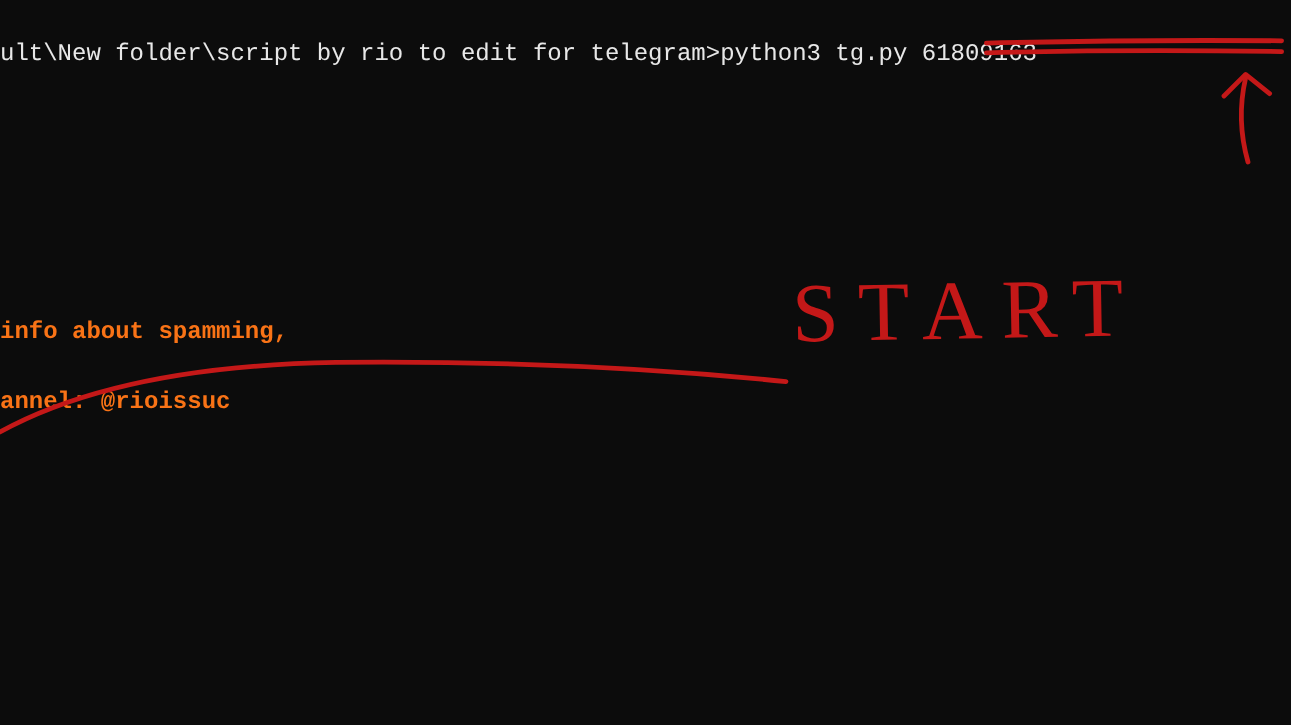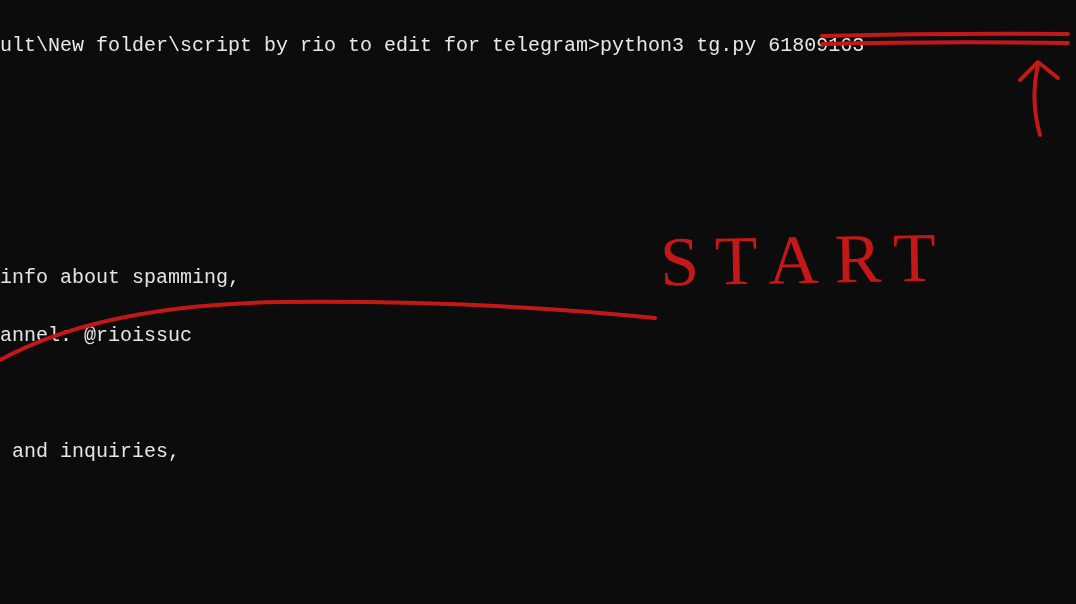--- a/index.html
+++ b/index.html
@@ -24,21 +24,21 @@
       position: relative;
       white-space: pre;
     }
     .line {
       display: block;
       white-space: pre;
     }
     .prompt-line {
       color: #e8e8e8;
     }
-    .white { color: #e5e5e5; }
+    .white { color: #f97316; font-weight: bold; }
     .start-text {
       position: absolute;
       top: 220px;
       left: 660px;
       font-family: 'Segoe Script', cursive;
       font-size: 70px;
       font-weight: 400;
       color: #c41818;
       letter-spacing: 16px;
       transform: rotate(-1deg);
@@ -77,21 +77,20 @@
 <body>
 
 <div class="terminal">
 <span class="line prompt-line"><span>ult\New folder\script by rio to edit for telegram&gt;</span><span>python3 tg.py 61809163</span></span>
 <span class="line"> </span>
 <span class="line"> </span>
 <span class="line"> </span>
 <span class="line white">info about spamming,</span>
 <span class="line white">annel: @rioissuc</span>
 <span class="line"> </span>
-<span class="line white"> and inquiries,</span>
 <span class="line"> </span>
 
 
 
 
 
 
 
 
 </div>

